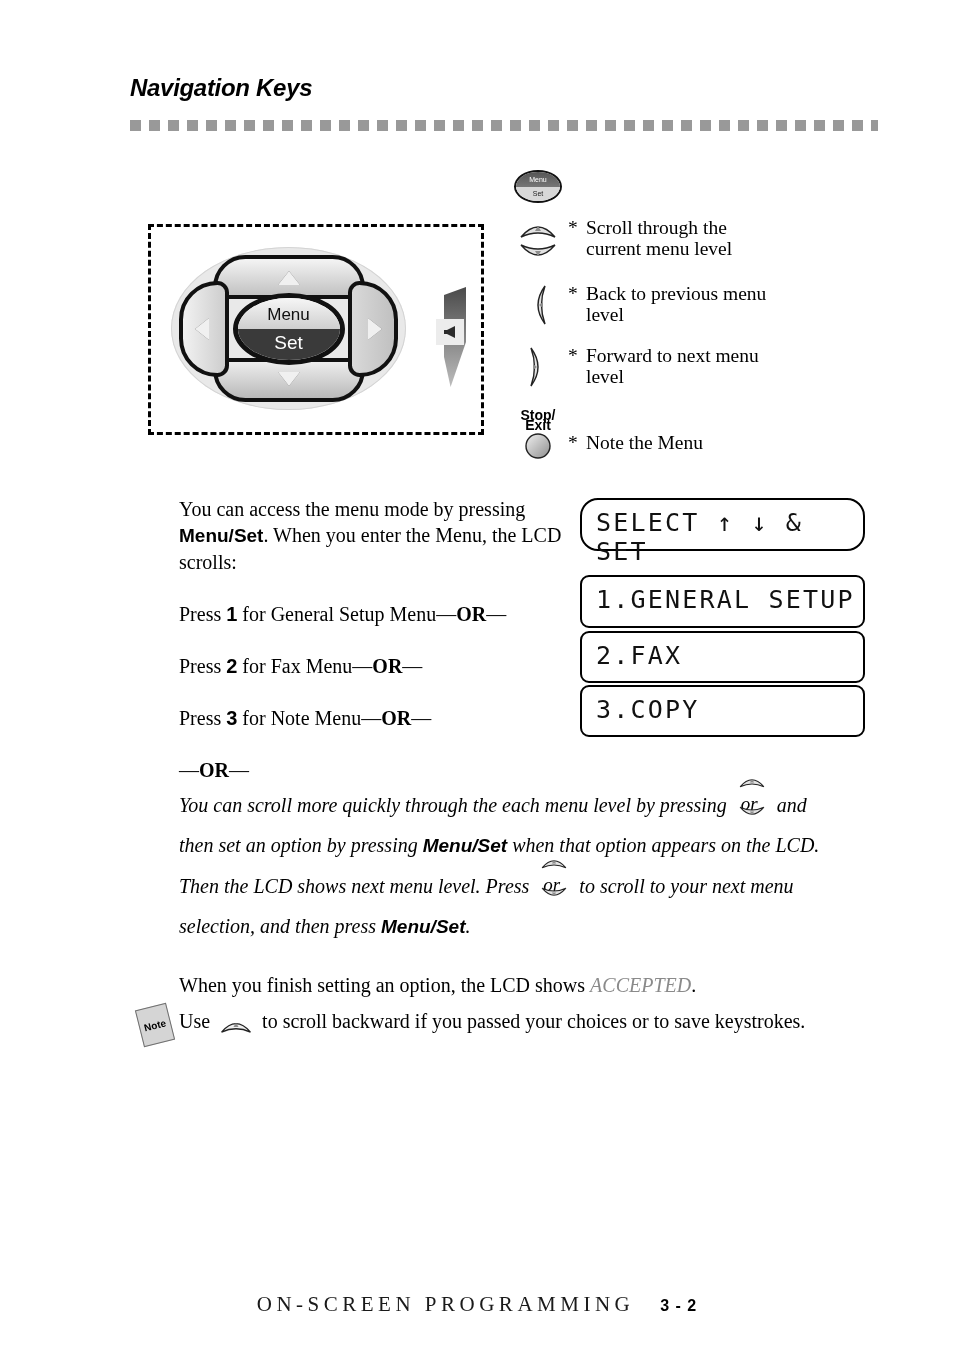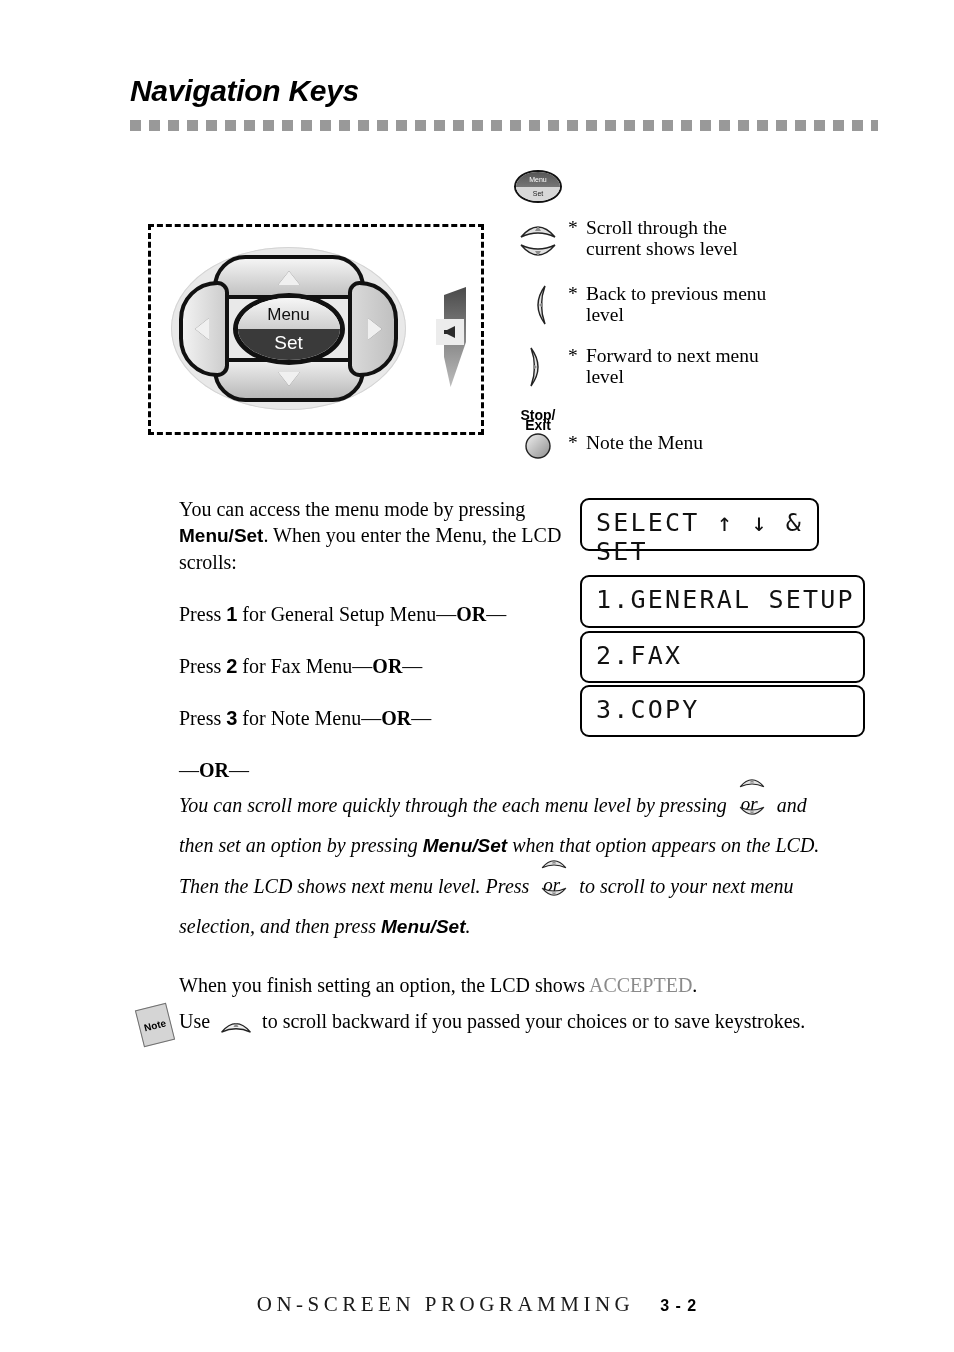--- a/index.html
+++ b/index.html
@@ -17,21 +17,21 @@
   }
 
   
   .page-title {
     position: absolute;
     left: 130px;
     top: 74px;
     font-family: "Liberation Sans", sans-serif;
     font-weight: bold;
     font-style: italic;
-    font-size: 30px;
+    font-size: 24px;
     letter-spacing: -0.3px;
     color: #000;
   }
   .dashed-rule {
     position: absolute;
     left: 130px;
     top: 120px;
     width: 748px;
     height: 11px;
     background-image: repeating-linear-gradient(
@@ -290,21 +290,21 @@
     border: 2.5px solid #000;
     border-radius: 9px;
     background: #fff;
     box-sizing: border-box;
     font-family: "DejaVu Sans Mono", "Liberation Mono", monospace;
     font-size: 25px;
     letter-spacing: 2.2px;
     color: #111;
     padding: 8px 0 0 14px;
   }
-  .lcd-1 { left: 580px; top: 498px; width: 239px; height: 53px; }
+  .lcd-1 { left: 580px; top: 498px; width: 285px; height: 53px; border-radius: 18px; }
   .lcd-2 { left: 580px; top: 575px; width: 285px; height: 53px; }
   .lcd-3 { left: 580px; top: 631px; width: 285px; height: 52px; }
   .lcd-4 { left: 580px; top: 685px; width: 285px; height: 52px; }
 
   
   .wide-block {
     position: absolute;
     left: 179px;
     top: 785px;
     width: 700px;
@@ -331,21 +331,21 @@
   }
 
   .accepted-block {
     position: absolute;
     left: 179px;
     top: 972px;
     width: 700px;
     font-size: 20px;
     line-height: 26px;
   }
-  .gray-word { color: #8a8a8a; }
+  .gray-word { color: #8a8a8a; font-style: italic; }
 
   .note-block {
     position: absolute;
     left: 179px;
     top: 1008px;
     width: 720px;
     font-size: 20px;
     line-height: 26px;
   }
   .note-tag {
@@ -466,21 +466,21 @@
         <path d="M3 20 Q20 0 37 20 Q20 12 3 20 Z" fill="#e2e2e2" stroke="#222" stroke-width="1.4"></path>
         <polygon points="20,9 23,14 17,14" fill="#8d8d8d"></polygon>
       </svg>
       <svg class="ic-down" width="40" height="22" viewBox="0 0 40 22" style="margin-top:4px;">
         <path d="M3 2 Q20 10 37 2 Q20 22 3 2 Z" fill="#e2e2e2" stroke="#222" stroke-width="1.4"></path>
         <polygon points="20,13 23,8 17,8" fill="#8d8d8d"></polygon>
       </svg>
     </div>
     <div class="legend-text">
       <div class="bullet-line"><span class="star">*</span><span>Scroll through the</span></div>
-      <span class="legend-cont">current shows level</span>
+      <span class="legend-cont">current menu level</span>
     </div>
   </div>
 
   <div class="legend-row" style="margin-bottom:18px;">
     <div class="legend-icon">
       <svg class="ic-left" width="24" height="44" viewBox="0 0 24 44">
         <path d="M19 3 Q5 22 19 41 Q12 22 19 3 Z" fill="#e2e2e2" stroke="#222" stroke-width="1.4"></path>
         <polygon points="13,22 17,19 17,25" fill="#8d8d8d"></polygon>
       </svg>
     </div>

